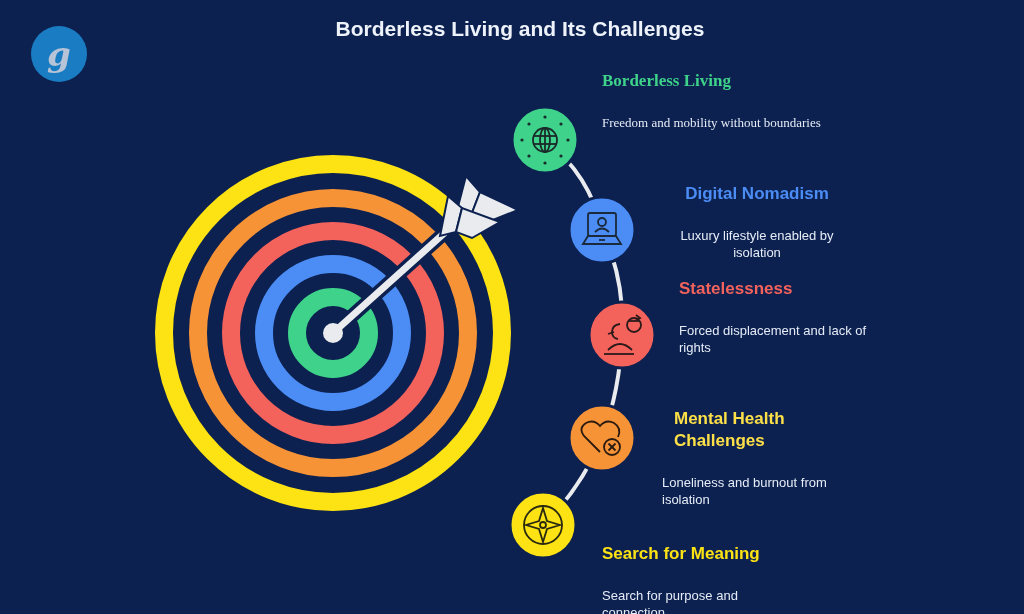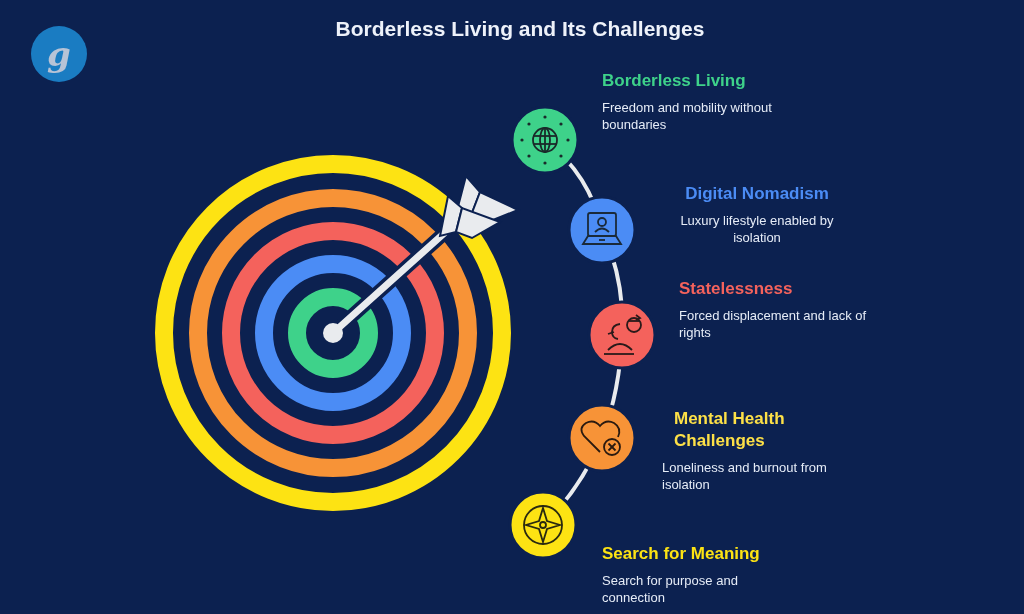--- a/index.html
+++ b/index.html
@@ -3,21 +3,21 @@
 <meta charset="utf-8">
 <style>
   html, body { margin:0; padding:0; }
   body { width:1024px; height:614px; background:#0c2150; position:relative; overflow:hidden; font-family:"Liberation Sans", sans-serif; }
   .title { position:absolute; left:0; width:1040px; top:17px; text-align:center; color:#eef2fa; font-weight:bold; font-size:21px; font-family:"Liberation Sans", sans-serif; }
   .logo { position:absolute; left:31px; top:26px; width:56px; height:56px; border-radius:50%; background:#1a7cc2; display:flex; align-items:center; justify-content:center; }
   .logo span { color:#b7c3d6; font-family:"DejaVu Serif", serif; font-style:italic; font-size:34px; font-weight:bold; line-height:1; }
   svg.art { position:absolute; left:0; top:0; }
   .item { position:absolute; }
   .item .h { font-weight:bold; font-size:17px; line-height:22px; }
-  .item .d { color:#e6ecf7; font-size:13px; line-height:17px; margin-top:7px; }
+  .item .d { color:#e6ecf7; font-size:13px; line-height:17px; margin-top:22px; }
 </style>
 </head>
 <body>
 
 <div class="title">Borderless Living and Its Challenges</div>
 
 <div class="logo">
   <span>g</span>
 </div>
 
@@ -102,21 +102,21 @@
   <g>
     <circle cx="543" cy="525" r="33" fill="#fde313" stroke="#0c2150" stroke-width="3"></circle>
     <g stroke="#2a2a10" stroke-width="1.8" fill="none">
       <circle cx="543" cy="525" r="19"></circle>
       <path d="M543 508 L547 521 L560 525 L547 529 L543 542 L539 529 L526 525 L539 521 Z"></path>
       <circle cx="543" cy="525" r="3"></circle>
     </g>
   </g>
 </svg>
 
-<div class="item" style="left:602px; top:70px; width:220px;">
+<div class="item" style="left:602px; top:70px; width:220px;font-family:Liberation Serif, serif;">
   <div class="h" style="color:#3ed28a;">Borderless Living</div>
   <div class="d">Freedom and mobility without boundaries</div>
 </div>
 
 <div class="item" style="left:662px; top:183px; width:190px;text-align:center;">
   <div class="h" style="color:#4b8cf5;">Digital Nomadism</div>
   <div class="d">Luxury lifestyle enabled by isolation</div>
 </div>
 
 <div class="item" style="left:679px; top:278px; width:200px;">

